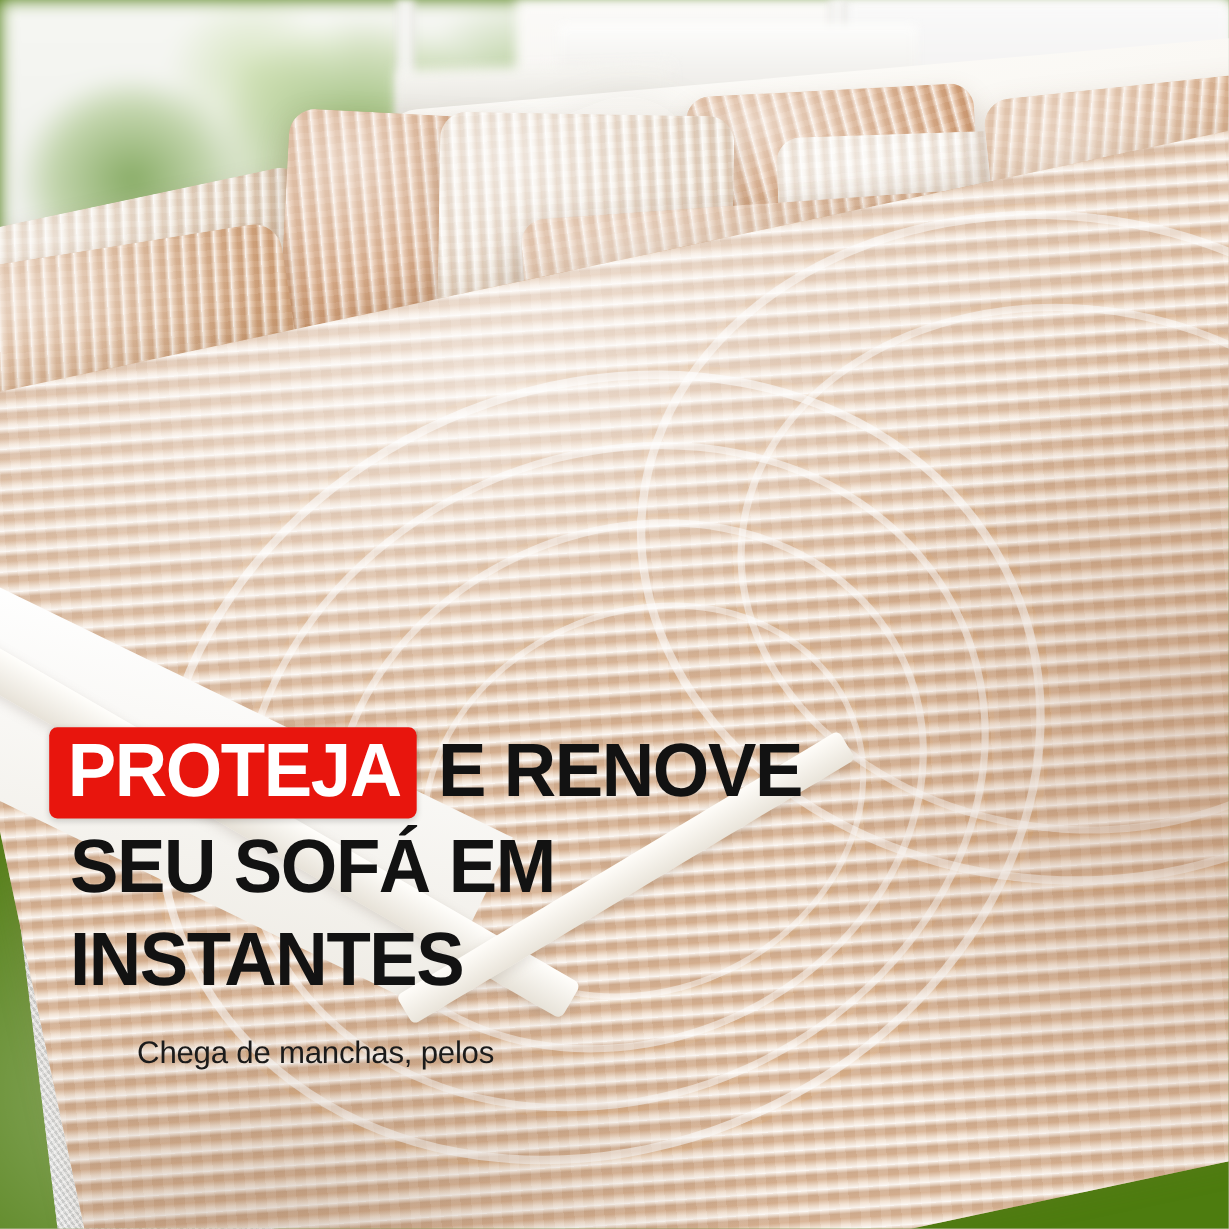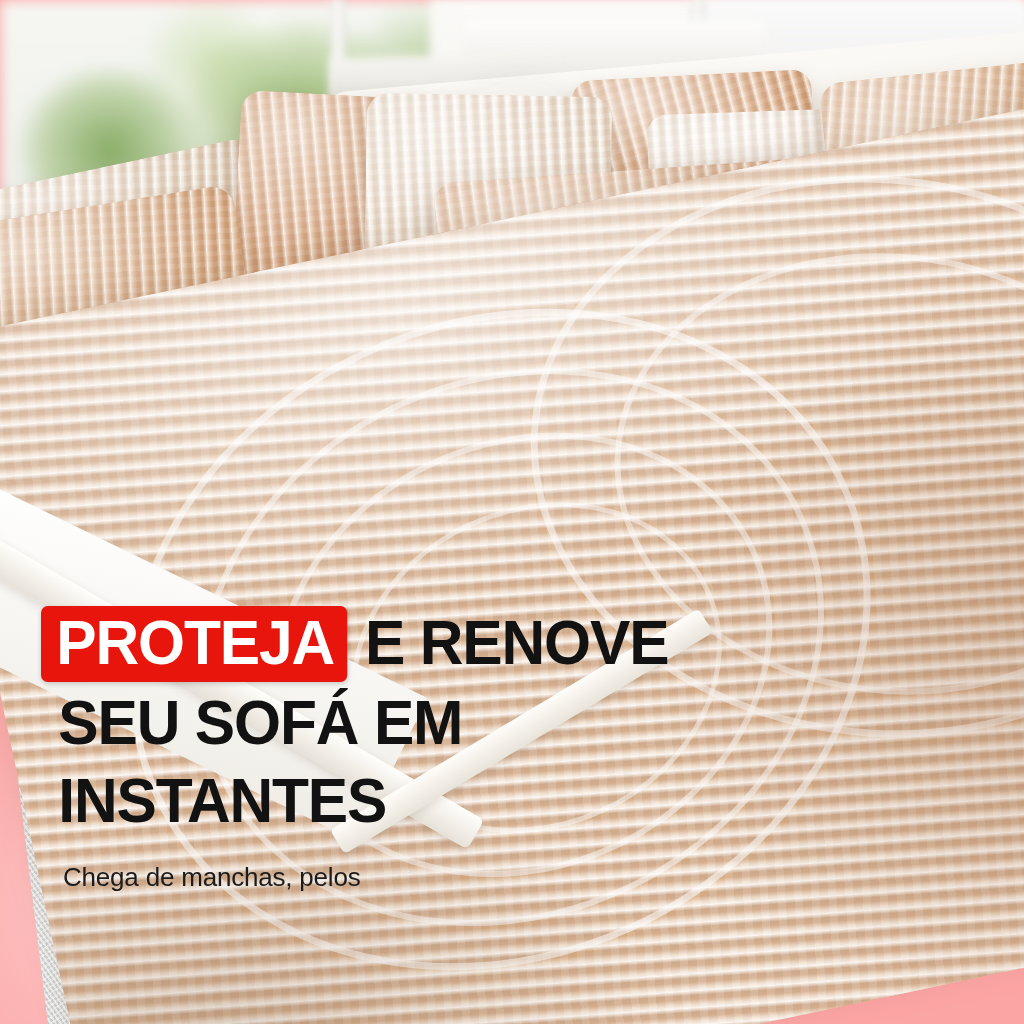--- a/index.html
+++ b/index.html
@@ -2,21 +2,21 @@
 <html lang="pt-BR"><head>
 <meta charset="utf-8">
 <title>Proteja e Renove Seu Sofá</title>
 <style>
   html,body{margin:0;padding:0;}
   body{
     width:1024px;height:1024px;overflow:hidden;
     font-family:"Liberation Sans", sans-serif;
     background:#d9d9d7;
   }
-  #ad{position:relative;width:1024px;height:1024px;overflow:hidden;background:#fca5a5;}
+  #ad{position:relative;width:1024px;height:1024px;overflow:hidden;background:#4d7c0f;}
 
   
   .scene{position:absolute;inset:0;overflow:hidden;}
 
   
   .bg-window{
     position:absolute;left:0;top:0;width:1024px;height:300px;
     background:
       radial-gradient(120px 110px at 110px 150px, rgba(118,160,78,.85) 0%, rgba(150,185,110,.5) 55%, rgba(255,255,255,0) 80%),
       radial-gradient(150px 130px at 300px 120px, rgba(128,172,84,.85) 0%, rgba(168,198,128,.45) 60%, rgba(255,255,255,0) 82%),
@@ -292,21 +292,21 @@
   .sub{
     margin:24px 0 0 22px;
     color:#1b1b1b;
     font-family:"Liberation Sans", sans-serif;
     font-size:26px;
     line-height:34px;
     font-weight:normal;
     letter-spacing:-.2px;
     max-width:400px;
   }
-  .sub span{display:block;}
+  .sub span{display:block;text-align:center;}
 </style>
 </head>
 <body>
 
 <div id="ad">
 
   <div class="scene">
 
     <div class="bg-window"></div>
     <div class="bg-wall"></div>

